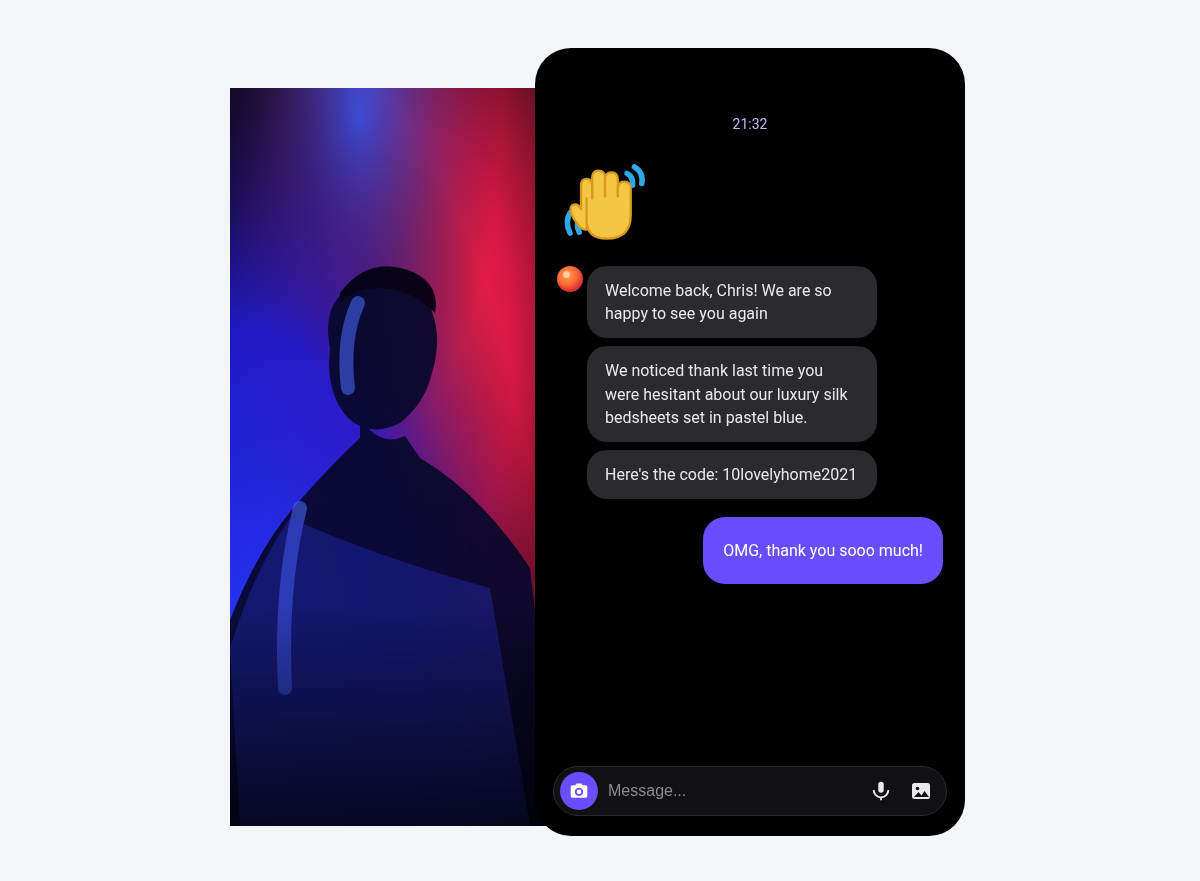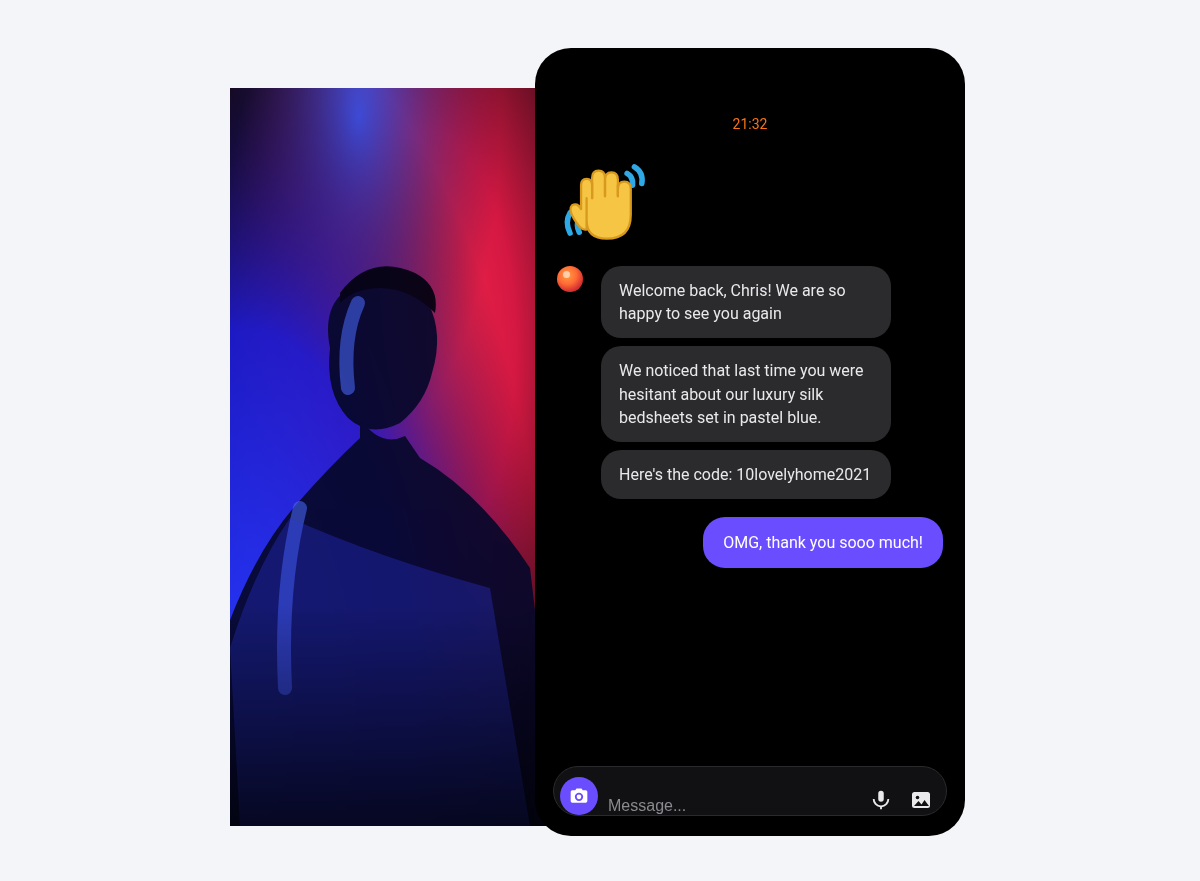--- a/index.html
+++ b/index.html
@@ -34,35 +34,35 @@
   }
   .chat-body {
     flex: 1;
     padding: 18px 22px 8px 22px;
     display: flex;
     flex-direction: column;
     overflow: hidden;
   }
   .timestamp {
     text-align: center;
-    color: #f97316;
+    color: #c4b5fd;
     font-size: 14px;
     margin: 50px 0 22px 0;
   }
   .wave-row {
     margin: 0 0 20px 2px;
   }
   .wave-emoji {
     width: 92px;
     height: 92px;
     position: relative;
   }
   .msg-row {
     display: flex;
-    gap: 18px;
+    gap: 4px;
     margin-bottom: 10px;
   }
   .avatar {
     width: 26px;
     height: 26px;
     border-radius: 50%;
     flex-shrink: 0;
     background: radial-gradient(circle at 40% 35%, #ff9f43 0%, #ff6b35 40%, #d63031 70%);
     margin-top: 0px;
     position: relative;
@@ -89,33 +89,33 @@
   .bubble p + p { }
   .user-row {
     display: flex;
     justify-content: flex-end;
     margin-top: 8px;
     margin-bottom: 10px;
   }
   .user-bubble {
     background: #6a4dff;
     color: #fff;
-    padding: 16px 20px;
+    padding: 24px 20px;
     border-radius: 22px;
     font-size: 16px;
     max-width: 300px;
   }
   .input-bar {
     margin: 8px 18px 20px 18px;
     height: 50px;
     background: #111113;
     border: 1px solid #2a2a2d;
     border-radius: 28px;
     display: flex;
-    align-items: flex-end;
+    align-items: center;
     padding: 0 10px 0 6px;
     gap: 10px;
   }
   .cam-btn {
     width: 38px;
     height: 38px;
     border-radius: 50%;
     background: #6a4dff;
     display: flex;
     align-items: center;
@@ -251,21 +251,21 @@
             <line x1="64" y1="46" x2="64" y2="34"></line>
           </g>
         </svg>
       </div>
     </div>
 
     <div class="msg-row">
       <div class="avatar"></div>
       <div class="msg-col">
         <div class="bubble first">Welcome back, Chris! We are so happy to see you again</div>
-        <div class="bubble">We noticed that last time you were hesitant about our luxury silk bedsheets set in pastel blue.</div>
+        <div class="bubble">We noticed thank last time you were hesitant about our luxury silk bedsheets set in pastel blue.</div>
         <div class="bubble">
           <p>Here's the code: 10lovelyhome2021</p>
         </div>
       </div>
     </div>
 
     <div class="user-row">
       <div class="user-bubble">OMG, thank you sooo much!</div>
     </div>
 

